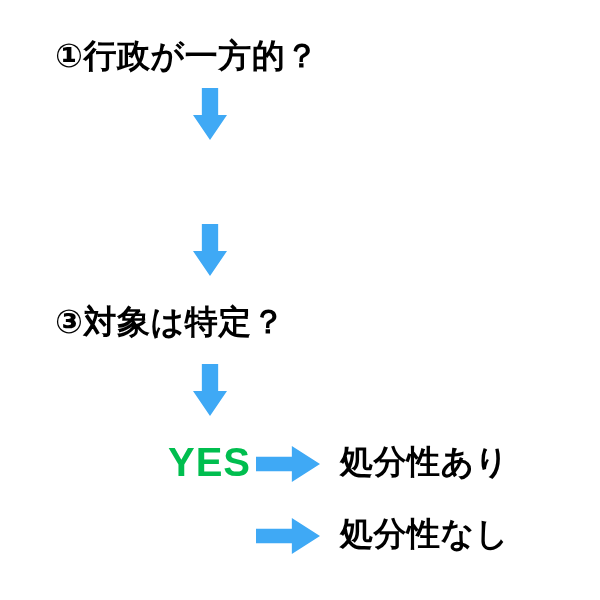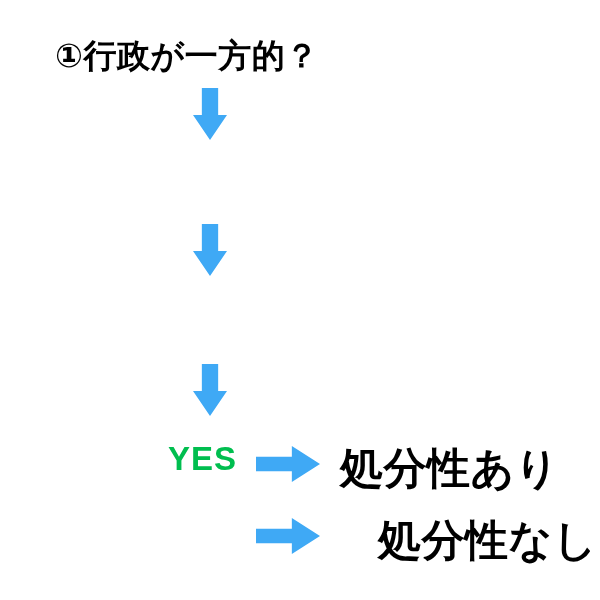--- a/index.html
+++ b/index.html
@@ -34,53 +34,54 @@
       clip-path: polygon(26% 0, 74% 0, 74% 52%, 100% 52%, 50% 100%, 0 52%, 26% 52%);
     }
     .arrow-right {
       position: absolute;
       width: 64px;
       height: 36px;
       clip-path: polygon(0 30%, 56% 30%, 56% 0, 100% 50%, 56% 100%, 56% 70%, 0 70%);
     }
     .answer-label {
       position: absolute;
-      font-size: 33px;
+      font-size: 40px;
       font-weight: bold;
       white-space: nowrap;
       letter-spacing: 1px;
     }
     .result-label {
       position: absolute;
-      font-size: 43px;
+      font-size: 33px;
       font-weight: bold;
       color: #000000;
       white-space: nowrap;
       letter-spacing: 0.5px;
     }
   </style>
 </head>
 <body>
 
 <div class="canvas">
 
   <div class="step-label" style="left: 55px; top: 34px; color: rgb(0, 0, 0);">①行政が一方的？</div>
 
   <div class="arrow-down" style="left: 193px; top: 88px; background-color: rgb(63, 169, 245);"></div>
 
 
   <div class="arrow-down" style="left: 193px; top: 224px; background-color: rgb(63, 169, 245);"></div>
 
+  <div class="step-label" style="left: 55px; top: 300px; color: rgb(0, 0, 0);">③対象は特定？</div>
 
   <div class="arrow-down" style="left: 193px; top: 364px; background-color: rgb(63, 169, 245);"></div>
 
   <div class="answer-label" style="left: 168px; top: 440px; color: rgb(0, 190, 79);">YES</div>
 
   <div class="arrow-right" style="left: 256px; top: 446px; background-color: rgb(63, 169, 245);"></div>
 
   <div class="result-label" style="left: 340px; top: 440px; color: rgb(0, 0, 0);">処分性あり</div>
 
 
   <div class="arrow-right" style="left: 256px; top: 518px; background-color: rgb(63, 169, 245);"></div>
 
-  <div class="result-label" style="left: 340px; top: 512px; color: rgb(0, 0, 0); margin-left: 38px;">処分性なし</div>
+  <div class="result-label" style="left: 340px; top: 512px; color: rgb(0, 0, 0);">処分性なし</div>
 
 </div>
 
 </body></html>

